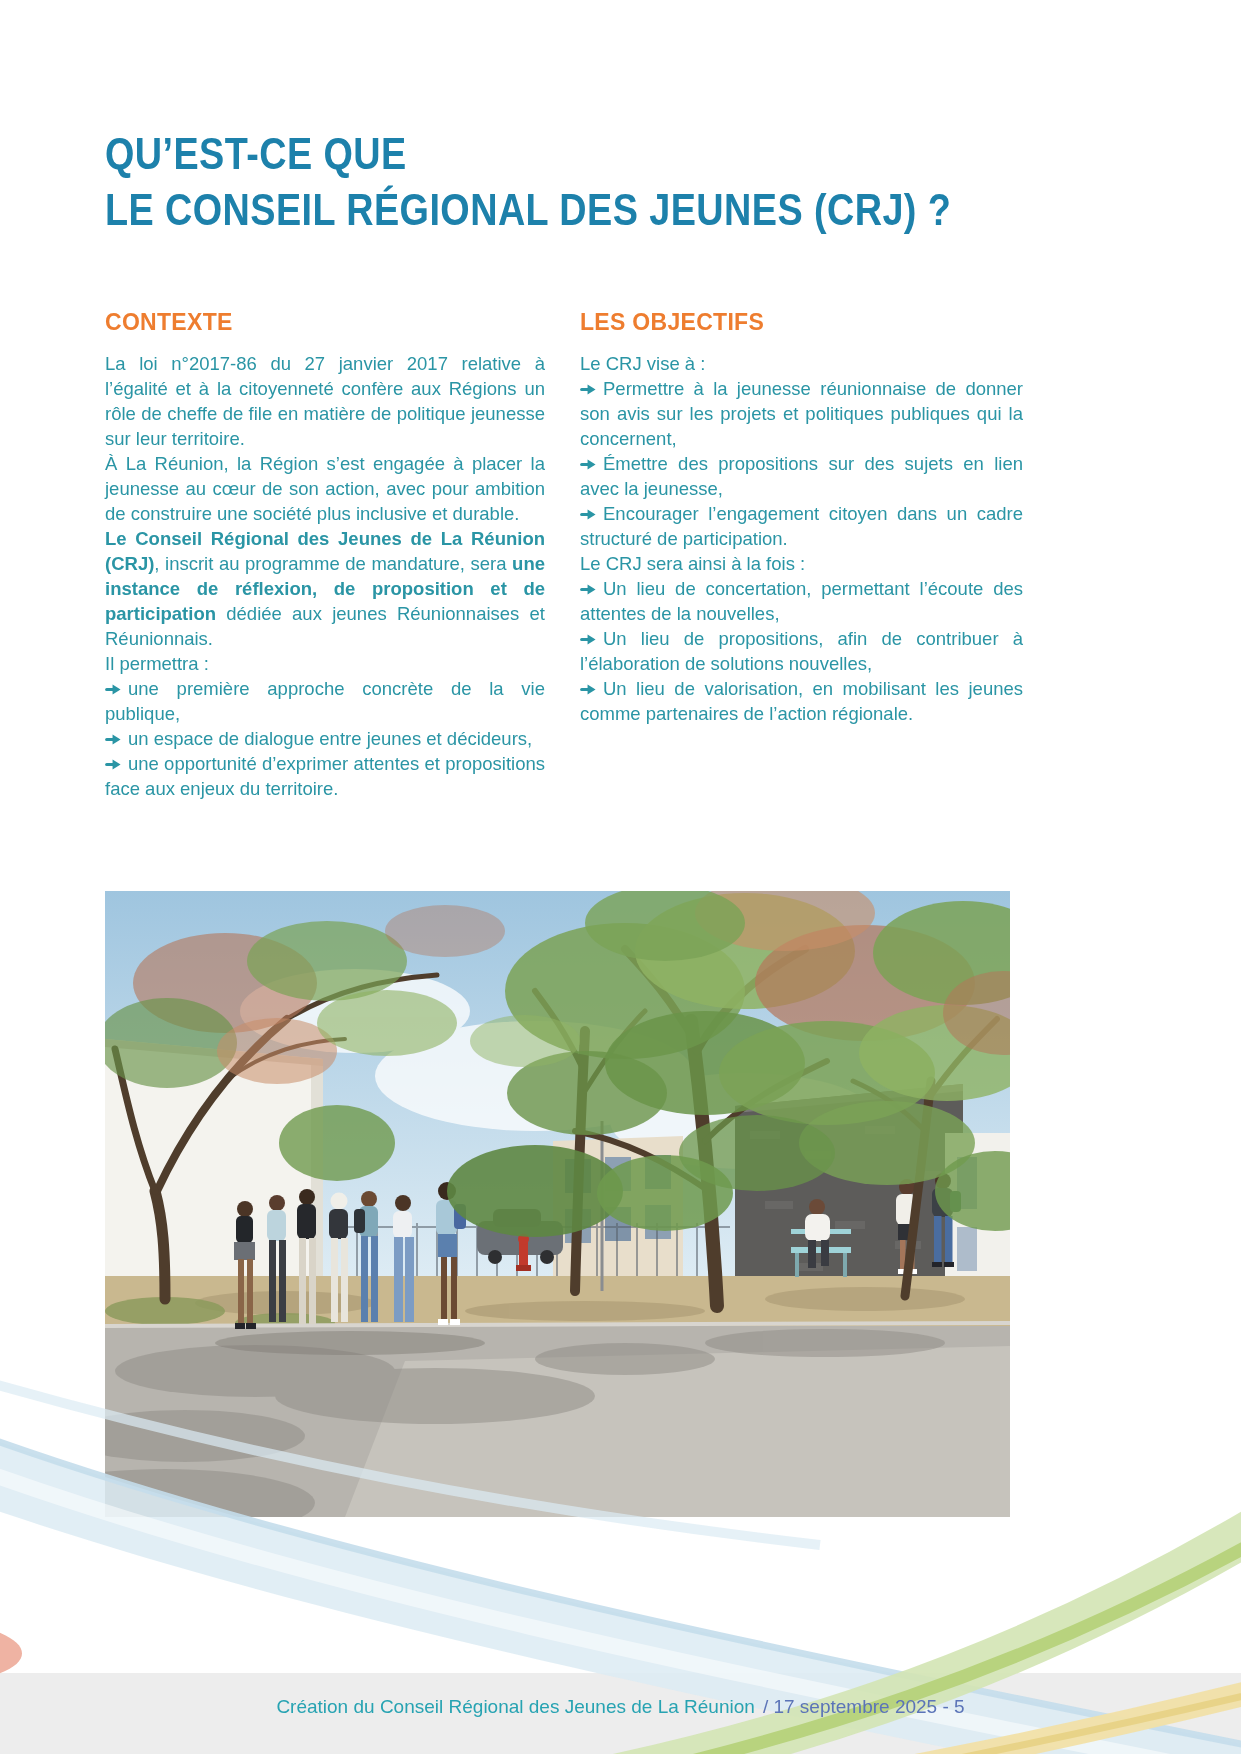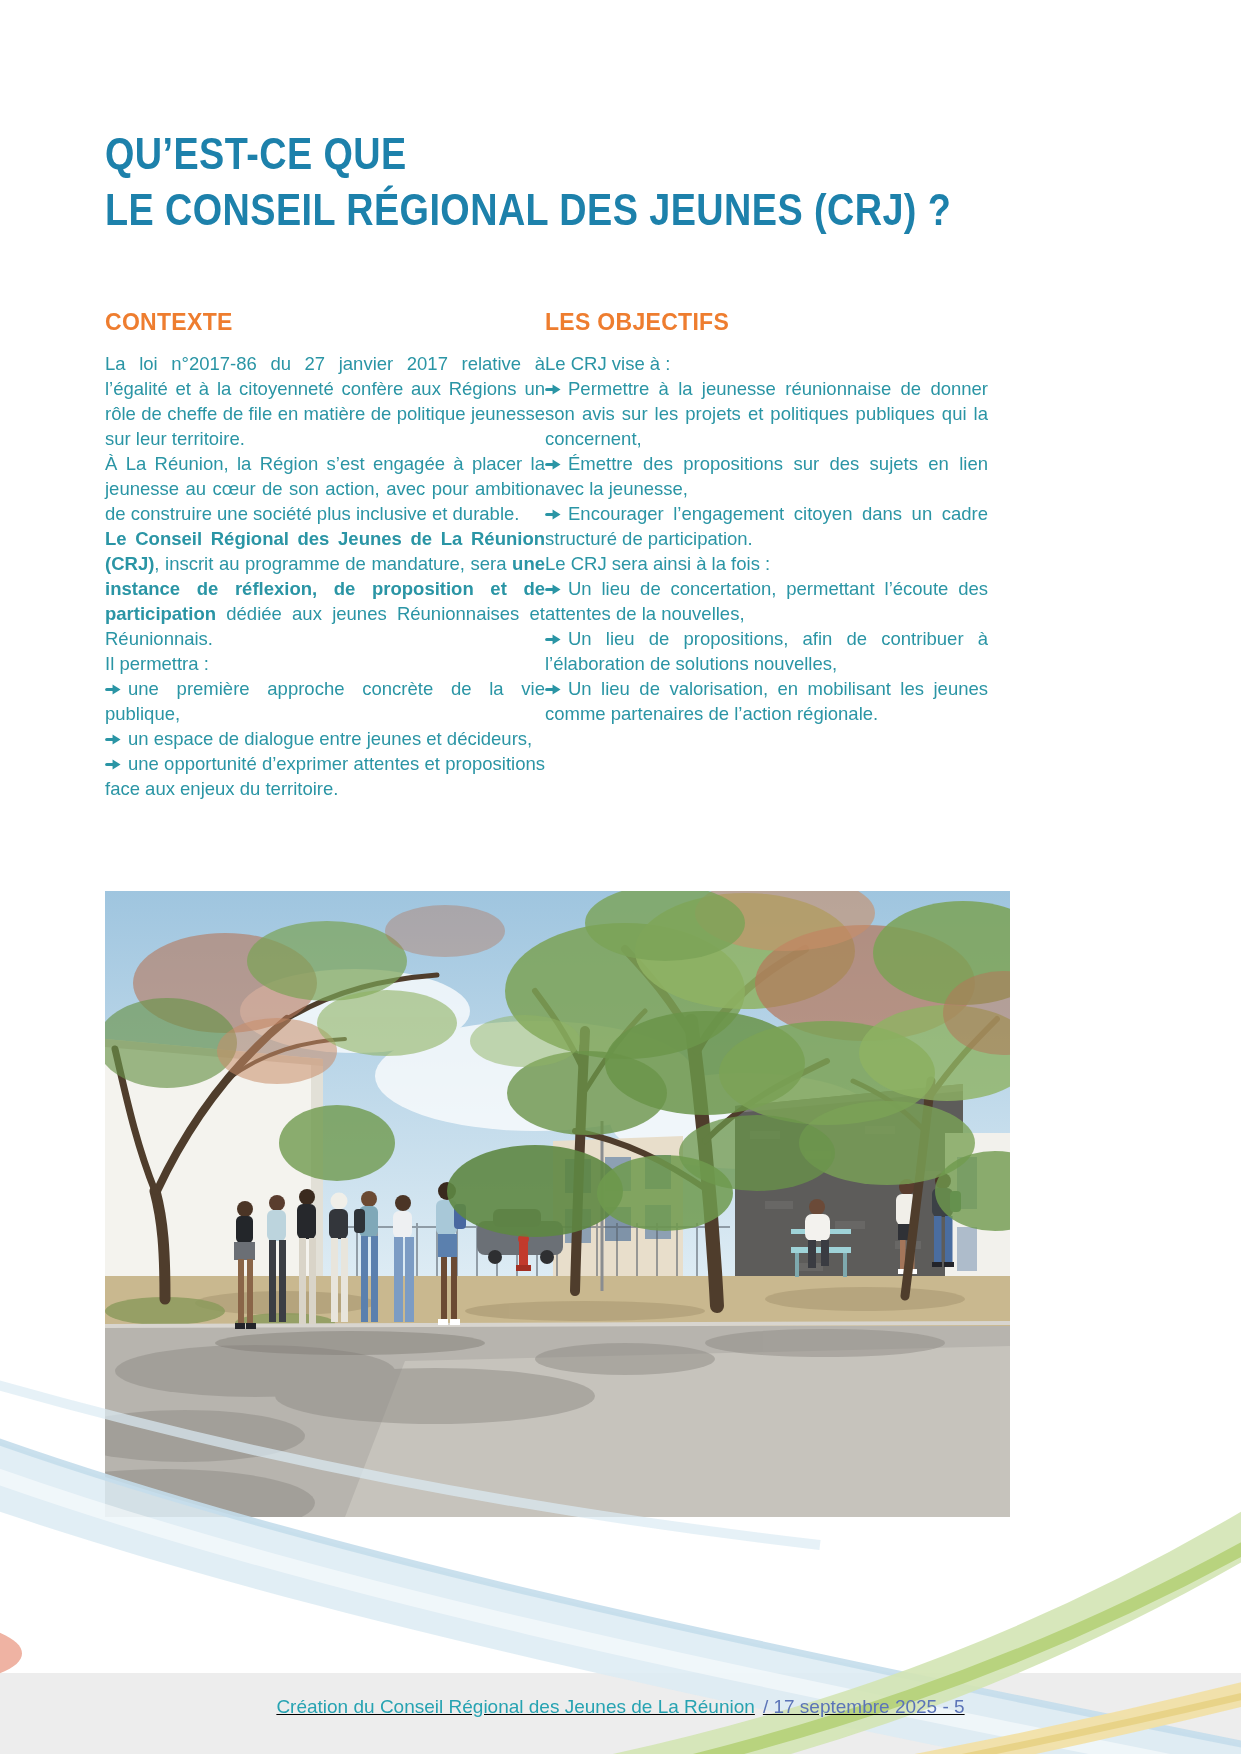--- a/index.html
+++ b/index.html
@@ -22,21 +22,21 @@
   }
   .doc-title span{display:block;}
   
   .col{
     position:absolute;top:310px;
     color:#2a95a5;
     font-size:18.5px;line-height:25px;
     text-align:justify;
   }
   .col-left{left:105px;width:440px;}
-  .col-right{left:545px;width:443px;}
+  .col-right{left:580px;width:443px;}
   .col h2{
     margin:0 0 16px 0;
     color:#ee7d2f;
     font-size:23px;font-weight:700;letter-spacing:.3px;
     text-align:left;
   }
   .col p{margin:0;}
   .col p.gap-top{}
   .col b{font-weight:700;}
   
@@ -54,21 +54,20 @@
   .photo svg{display:block;width:100%;height:100%;}
   
   .deco{
     position:absolute;left:0;top:1340px;width:1241px;height:414px;
   }
   .footer{
     position:absolute;left:0;top:1695px;width:1241px;
     text-align:center;
     font-size:19px;line-height:24px;
     white-space:nowrap;
-    text-decoration:underline;
   }
   .footer .f-left{color:#27a3b2;}
   .footer .f-right{color:#5b74b8;margin-left:8px;}
 </style>
 </head>
 <body>
 
 <div class="page">
 
   <h1 class="doc-title">

